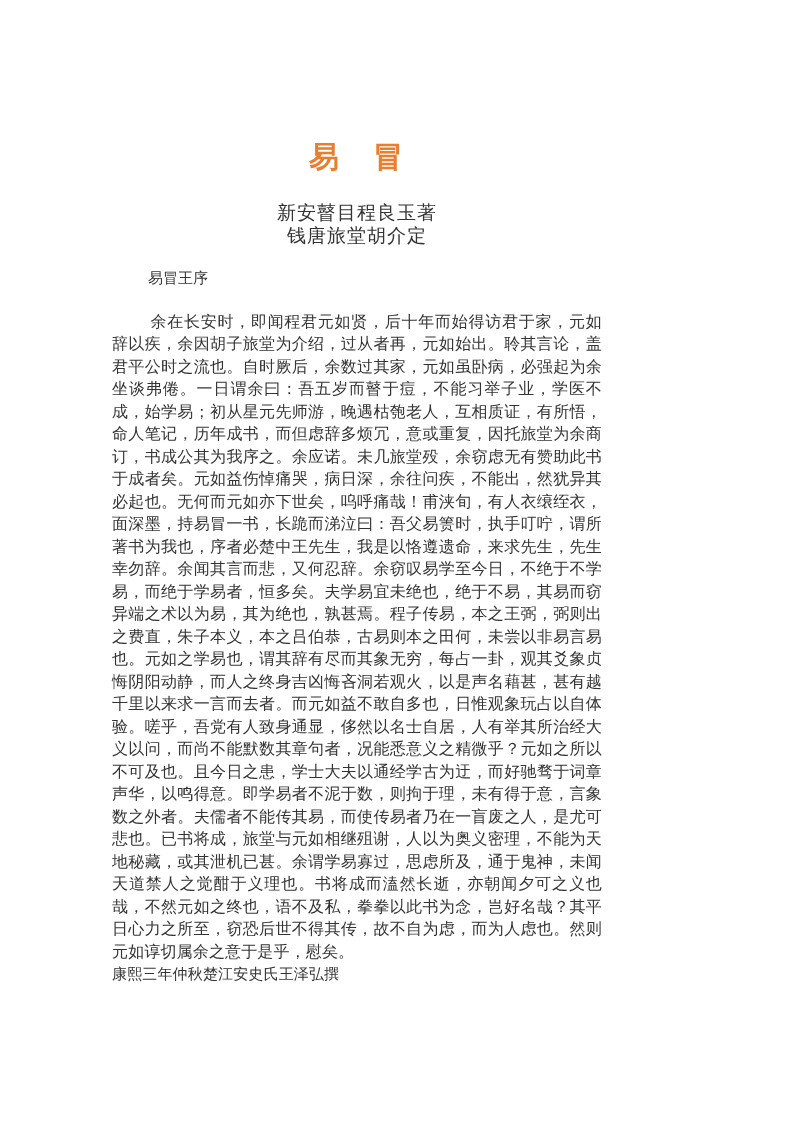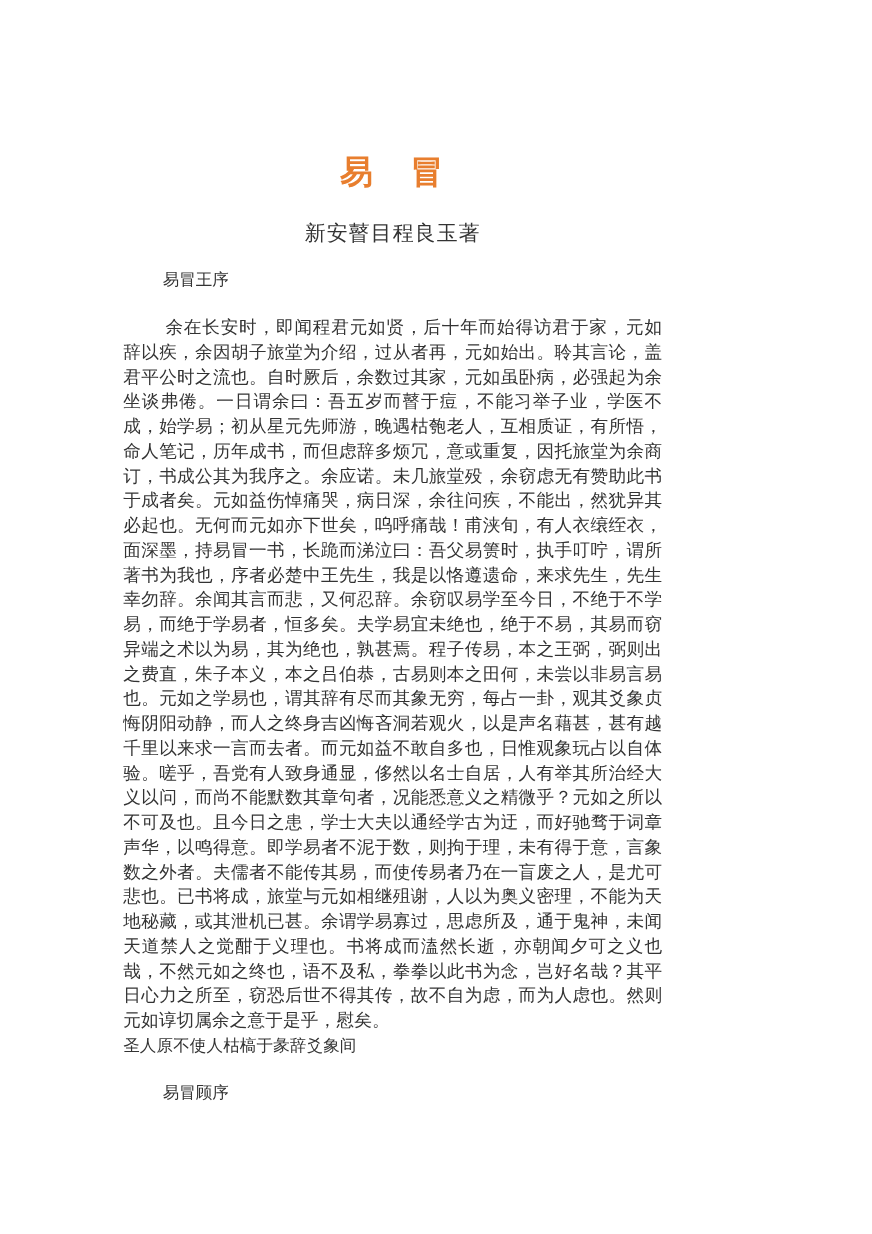--- a/index.html
+++ b/index.html
@@ -65,24 +65,24 @@
 </style>
 </head>
 <body>
 
 <div class="page">
 
   <h1 class="doc-title" style="color: rgb(232, 126, 46);">易　冒</h1>
 
   <div class="byline">新安瞽目程良玉著</div>
 
+  <div class="byline">钱唐旅堂胡介定</div>
 
   <section class="section">
     <h2 class="section-heading">易冒王序</h2>
     <p class="body-paragraph">余在长安时，即闻程君元如贤，后十年而始得访君于家，元如辞以疾，余因胡子旅堂为介绍，过从者再，元如始出。聆其言论，盖君平公时之流也。自时厥后，余数过其家，元如虽卧病，必强起为余坐谈弗倦。一日谓余曰：吾五岁而瞽于痘，不能习举子业，学医不成，始学易；初从星元先师游，晚遇枯匏老人，互相质证，有所悟，命人笔记，历年成书，而但虑辞多烦冗，意或重复，因托旅堂为余商订，书成公其为我序之。余应诺。未几旅堂殁，余窃虑无有赞助此书于成者矣。元如益伤悼痛哭，病日深，余往问疾，不能出，然犹异其必起也。无何而元如亦下世矣，呜呼痛哉！甫浃旬，有人衣缞绖衣，面深墨，持易冒一书，长跪而涕泣曰：吾父易箦时，执手叮咛，谓所著书为我也，序者必楚中王先生，我是以恪遵遗命，来求先生，先生幸勿辞。余闻其言而悲，又何忍辞。余窃叹易学至今日，不绝于不学易，而绝于学易者，恒多矣。夫学易宜未绝也，绝于不易，其易而窃异端之术以为易，其为绝也，孰甚焉。程子传易，本之王弼，弼则出之费直，朱子本义，本之吕伯恭，古易则本之田何，未尝以非易言易也。元如之学易也，谓其辞有尽而其象无穷，每占一卦，观其爻象贞悔阴阳动静，而人之终身吉凶悔吝洞若观火，以是声名藉甚，甚有越千里以来求一言而去者。而元如益不敢自多也，日惟观象玩占以自体验。嗟乎，吾党有人致身通显，侈然以名士自居，人有举其所治经大义以问，而尚不能默数其章句者，况能悉意义之精微乎？元如之所以不可及也。且今日之患，学士大夫以通经学古为迂，而好驰骛于词章声华，以鸣得意。即学易者不泥于数，则拘于理，未有得于意，言象数之外者。夫儒者不能传其易，而使传易者乃在一盲废之人，是尤可悲也。已书将成，旅堂与元如相继殂谢，人以为奥义密理，不能为天地秘藏，或其泄机已甚。余谓学易寡过，思虑所及，通于鬼神，未闻天道禁人之觉酣于义理也。书将成而溘然长逝，亦朝闻夕可之义也哉，不然元如之终也，语不及私，拳拳以此书为念，岂好名哉？其平日心力之所至，窃恐后世不得其传，故不自为虑，而为人虑也。然则元如谆切属余之意于是乎，慰矣。</p>
-    <p class="signature-line">圣人原不使人枯槁于彖辞爻象间</p>
+    <p class="signature-line">康熙三年仲秋楚江安史氏王泽弘撰</p>
   </section>
 
   <section class="section">
-    <h2 class="section-heading">易冒顾序</h2>
   </section>
 
 </div>
 
 </body></html>

